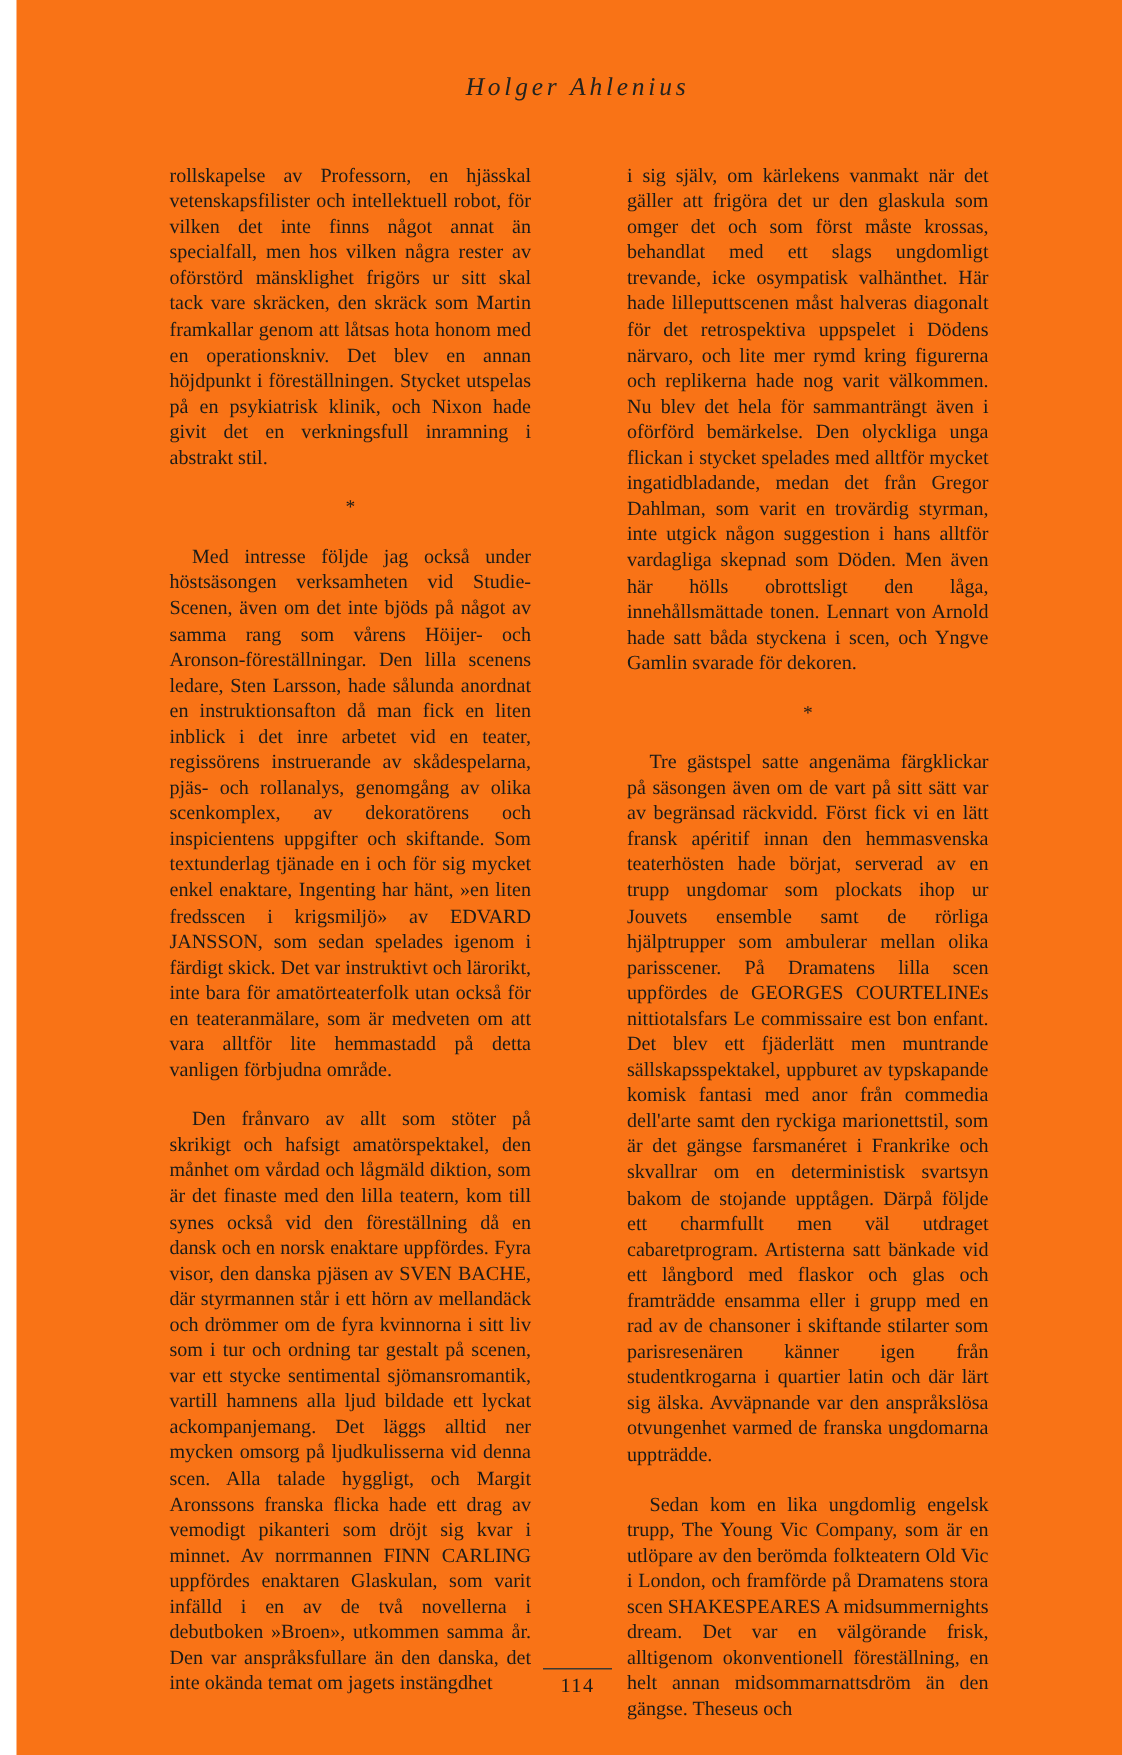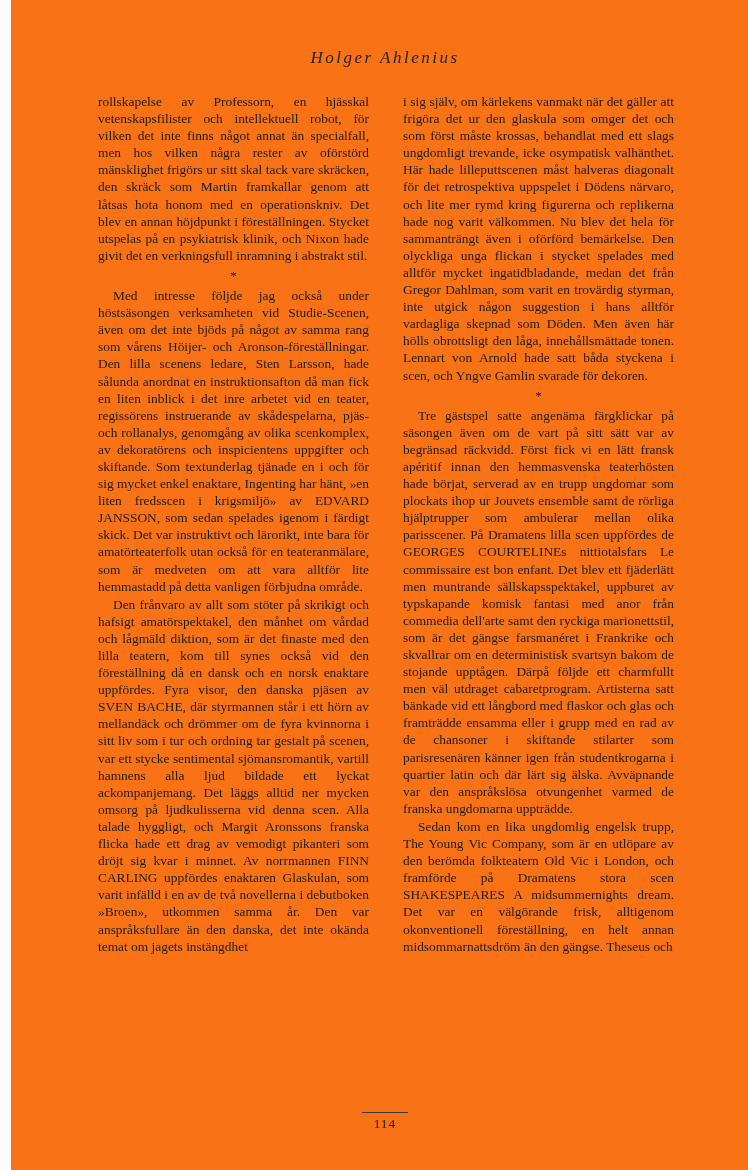--- a/index.html
+++ b/index.html
@@ -45,21 +45,21 @@
   .col {
     width: 273px;
     font-size: 13.4px;
     line-height: 17.1px;
     text-align: justify;
     text-justify: inter-word;
     hyphens: manual;
     color: #1c1c19;
   }
   .col p {
-    margin: 1px;
+    margin: 16px;
   }
   .col p.indent {
     text-indent: 15px;
   }
   .star {
     text-align: center;
     margin: 3px 0 3px 0;
     font-size: 13px;
     letter-spacing: 0;
   }

